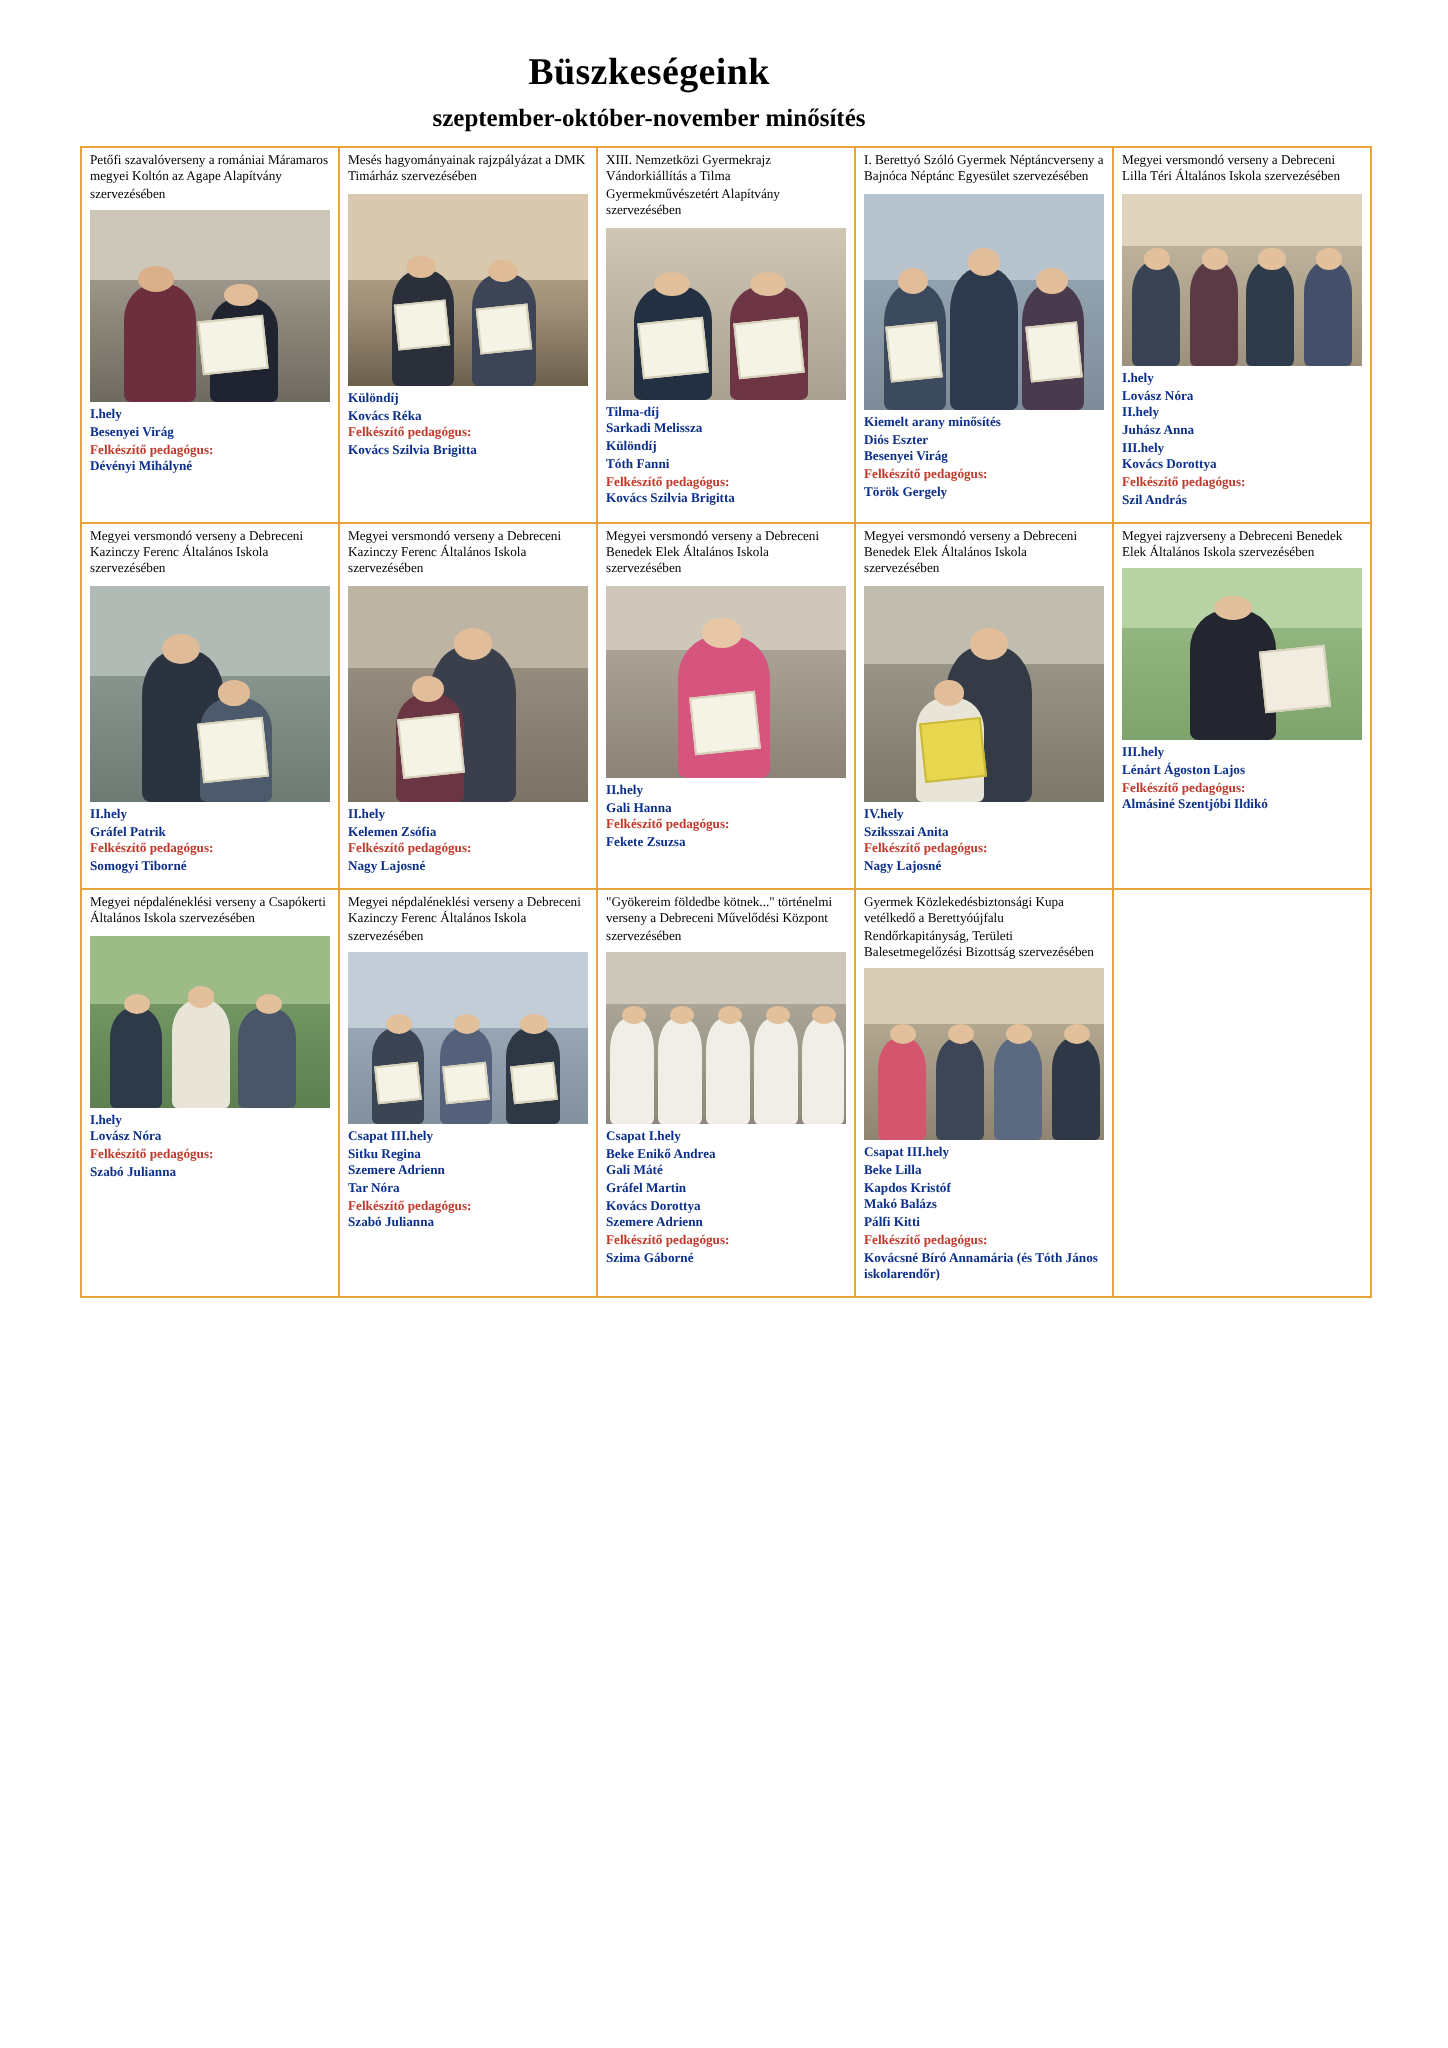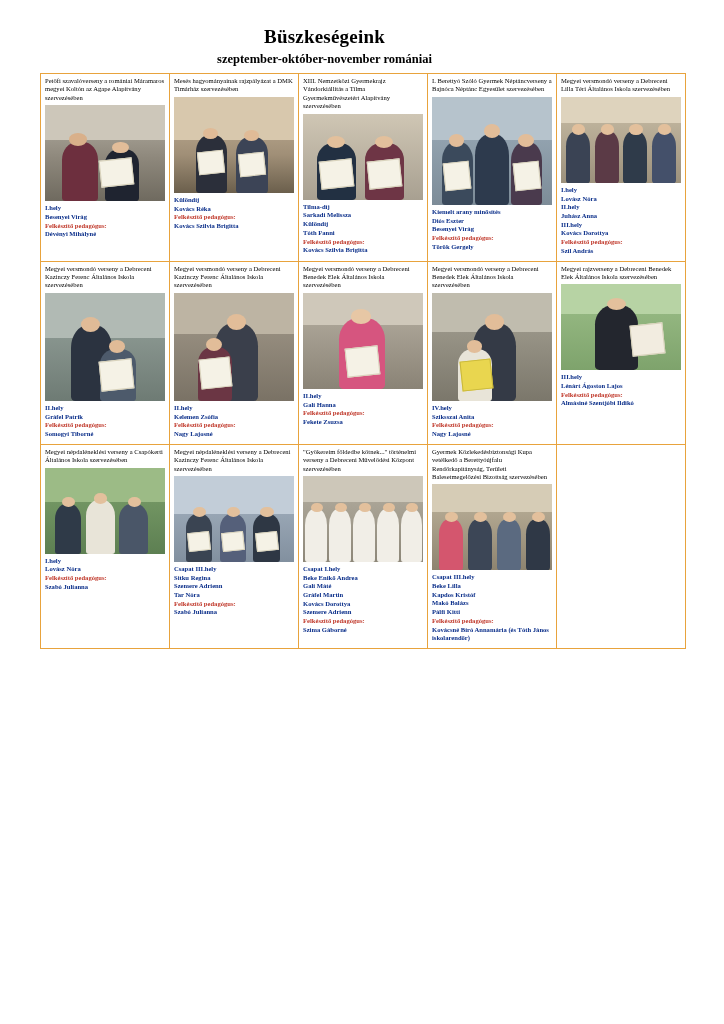--- a/index.html
+++ b/index.html
@@ -82,21 +82,21 @@
   .fig { position:absolute; bottom:0; border-radius:42% 42% 10% 10% / 30% 30% 6% 6%; }
   .head { position:absolute; border-radius:50%; }
   .cert { position:absolute; background:#f5f2e6; border:1px solid #d8d2bb; transform:rotate(-6deg); }
 </style>
 </head>
 <body>
 
 <div class="page">
 
   <div class="doc-title">Büszkeségeink</div>
-  <div class="doc-subtitle">szeptember-október-november romániai</div>
+  <div class="doc-subtitle">szeptember-október-november minősítés</div>
 
   <table class="grid">
     <tbody>
         <tr>
 
       <td>
         <div class="cell-head">Petőfi szavalóverseny a romániai Máramaros megyei Koltón az Agape Alapítvány szervezésében</div>
         <div class="photo">
           <div class="ph" style="background:linear-gradient(180deg,#b9b4a8 0%,#8e887c 55%,#6f6a5f 100%)">
             <div style="position:absolute;left:0;top:0;width:100%;height:36%;background:#cdc7ba"></div>

